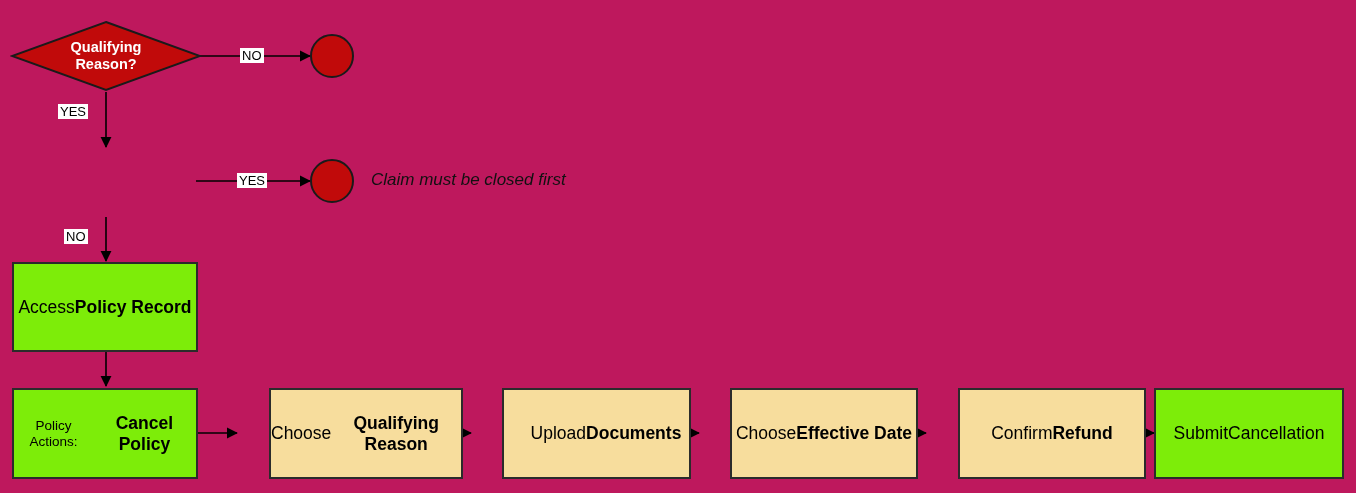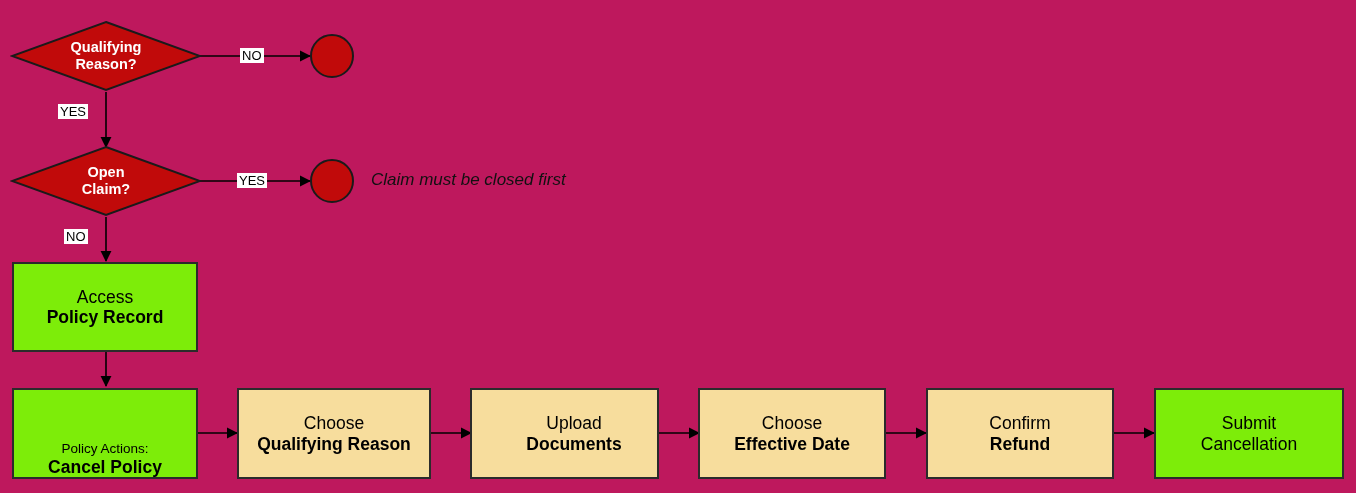--- a/index.html
+++ b/index.html
@@ -15,34 +15,34 @@
     width: 1356px;
     height: 493px;
     background: #be185d;
     overflow: hidden;
   }
   
   .node {
     position: absolute;
     box-sizing: border-box;
     display: flex;
-    flex-direction: column;
+    flex-direction: row;
     align-items: center;
     justify-content: center;
     text-align: center;
     color: #000000;
     line-height: 1.16;
   }
   
   .box {
     border: 2px solid #2b2b2b;
     font-size: 17.5px;
   }
   .box.green  { background: #7ded09; }
-  .box.tan    { background: #f7dd9d; }
+  .box.tan    { background: #f7dd9d; margin-left: 32px; }
   .line-bot   { font-weight: 700; }
   .line-small { font-size: 13.5px; font-weight: 400; }
   .line-plain { font-weight: 400; }
 
   
   .diamond-wrap {
     position: absolute;
   }
   .diamond-wrap svg {
     position: absolute;
@@ -145,29 +145,20 @@
   <div class="diamond-wrap" style="left:10px; top:20px; width:192px; height:72px;">
     <svg width="192" height="72" viewBox="0 0 192 72">
       <polygon points="96,2 190,36 96,70 2,36" fill="#c10a0a" stroke="#1a1a1a" stroke-width="2"></polygon>
     </svg>
     <div class="diamond-label">
       <span>Qualifying</span>
       <span>Reason?</span>
     </div>
   </div>
 
-  <div class="diamond-wrap" style="left:10px; top:145px; width:192px; height:72px;">
-    <svg width="192" height="72" viewBox="0 0 192 72">
-      <polygon points="96,2 190,36 96,70 2,36" fill="#c10a0a" stroke="#1a1a1a" stroke-width="2"></polygon>
-    </svg>
-    <div class="diamond-label">
-      <span>Open</span>
-      <span>Claim?</span>
-    </div>
-  </div>
 
   <div class="circle" style="left:310px; top:34px; width:44px; height:44px;"></div>
 
   <div class="circle" style="left:310px; top:159px; width:44px; height:44px;"></div>
   <div class="anno" style="left:371px; top:170px;">Claim must be closed first</div>
 
   <div class="edge-label" style="left:240px; top:48px;">NO</div>
   <div class="edge-label" style="left:58px; top:104px;">YES</div>
   <div class="edge-label" style="left:237px; top:173px;">YES</div>
   <div class="edge-label" style="left:64px; top:229px;">NO</div>

